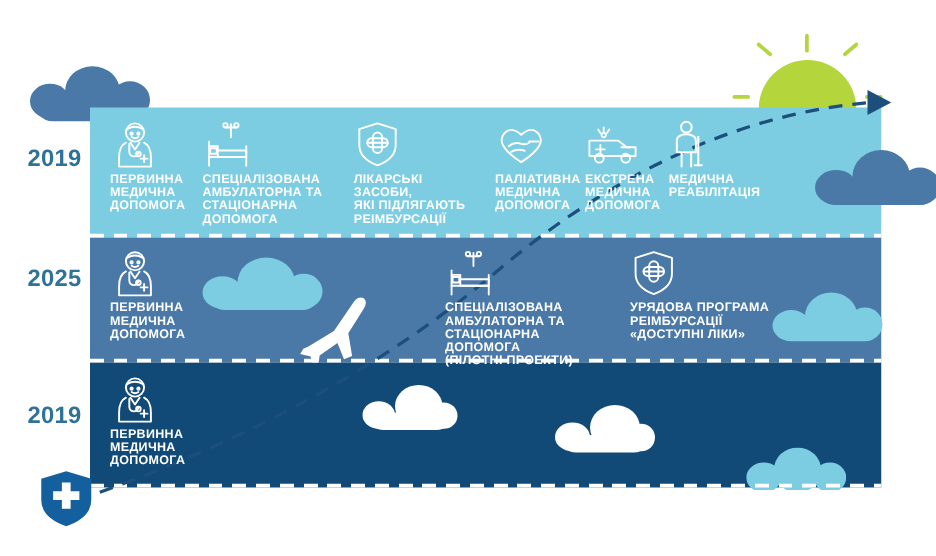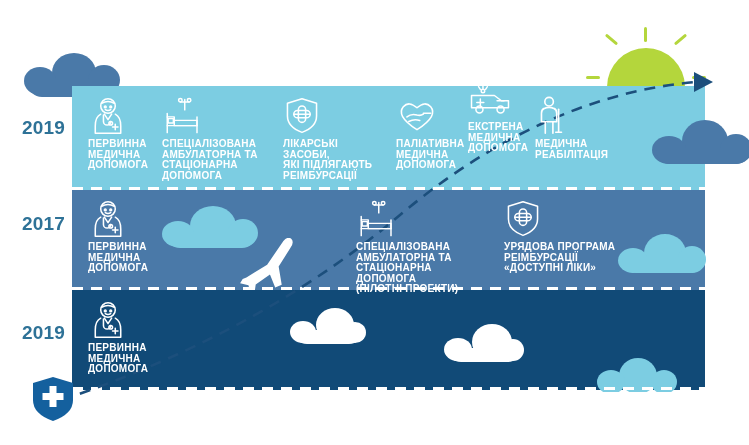--- a/index.html
+++ b/index.html
@@ -221,21 +221,21 @@
         <path d="M12 21 q5 -4 11 -2 q4 1 7 -1"></path>
         <path d="M14 26 q6 -3 12 -1"></path>
         <path d="M30 17 h8"></path>
       </g>
     </svg>
     <div class="lbl">ПАЛІАТИВНА
 МЕДИЧНА
 ДОПОМОГА</div>
   </div>
 
-  <div class="item row2020" style="left:468px;top:79px;width:66px;">
+  <div class="item row2020" style="left:468px;top:96px;width:66px;">
     <svg class="ic" viewBox="0 0 50 40" width="44" height="40">
       <g fill="none" stroke="#ffffff" stroke-width="1.7" stroke-linecap="round" stroke-linejoin="round">
         <path d="M17 4 v4 M12 6 l2 3 M22 6 l-2 3"></path>
         <circle cx="17" cy="11" r="2"></circle>
         <path d="M4 16 h26 l8 6 h8 v8 H4 Z"></path>
         <path d="M33 22 h8"></path>
         <path d="M14 20 v8 M10 24 h8"></path>
         <circle cx="13" cy="32" r="4"></circle>
         <circle cx="37" cy="32" r="4"></circle>
       </g>
@@ -327,16 +327,16 @@
         <circle cx="25" cy="29" r="2"></circle>
         <path d="M30 30 v6 M27 33 h6"></path>
       </g>
     </svg>
     <div class="lbl">ПЕРВИННА
 МЕДИЧНА
 ДОПОМОГА</div>
   </div>
 
   <div class="year" id="year-2020">2019</div>
-  <div class="year" id="year-2019">2017</div>
+  <div class="year" id="year-2019">2025</div>
   <div class="year" id="year-2018">2019</div>
 
 </div>
 
 </body></html>

